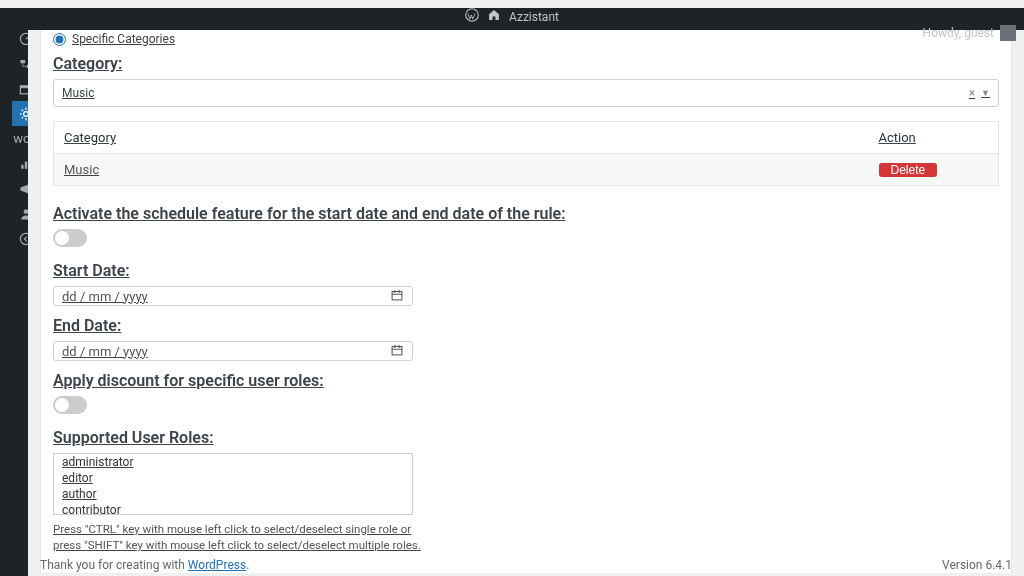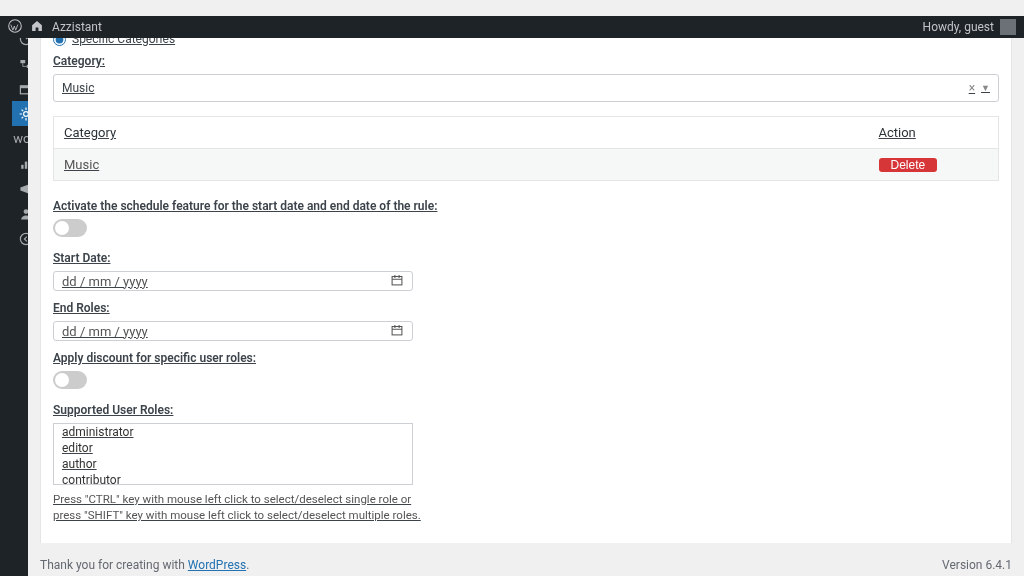--- a/index.html
+++ b/index.html
@@ -8,29 +8,30 @@
       font-size: 13px;
       color: #3c434a;
       background: #f0f0f1;
       width: 1024px;
       height: 576px;
       overflow: hidden;
       position: relative;
     }
     .admin-bar {
       position: absolute;
-      top: 16px; left: 0; right: 0;
+      top: 8px; left: 0; right: 0;
       height: 22px;
       background: #1d2327;
       color: #c3c4c7;
       display: flex;
       align-items: center;
       padding: 0 8px;
       font-size: 12px;
       z-index: 100;
+      flex-direction: column;
     }
     .admin-bar .left { display: flex; align-items: center; gap: 8px; }
     .admin-bar .right { margin-left: auto; display: flex; align-items: center; gap: 6px; padding-left: 44px; }
     .admin-bar svg { width: 14px; height: 14px; }
     .admin-bar .avatar {
       width: 16px; height: 16px; background: #6b7177;
       display: inline-block;
     }
     .sidebar {
       position: absolute;
@@ -72,21 +73,21 @@
     .panel {
       background: #fff;
       margin: 0 12px;
       padding: 10px 12px 20px 12px;
       border-left: 1px solid #e5e5e5;
       border-right: 1px solid #e5e5e5;
       text-decoration: underline;
     }
     .radio-row { display: flex; align-items: center; gap: 6px; margin-bottom: 8px; font-size: 12px; }
     .radio-row input[type=radio] { accent-color: #2271b1; }
-    .field-label { font-weight: 600; font-size: 12px; margin: 6px 0 6px; display: block; }
+    .field-label { font-weight: 600; font-size: 16px; margin: 6px 0 6px; display: block; }
     .select2 {
       border: 1px solid #ccd0d4;
       border-radius: 3px;
       height: 28px;
       display: flex; align-items: center;
       padding: 0 8px;
       font-size: 12px;
       background: #fff;
       position: relative;
       margin-bottom: 14px;
@@ -281,21 +282,21 @@
     <div class="date-input">
       <span>dd / mm / yyyy</span>
       <span class="cal">
         <svg width="14" height="14" viewBox="0 0 20 20" fill="currentColor">
             <rect x="3" y="5" width="14" height="12" fill="none" stroke="currentColor" stroke-width="1.5"></rect>
             <path d="M3 9h14M7 3v4M13 3v4" stroke="currentColor" stroke-width="1.5"></path>
           </svg>
       </span>
     </div>
 
-    <span class="field-label">End Roles:</span>
+    <span class="field-label">End Date:</span>
     <div class="date-input">
       <span>dd / mm / yyyy</span>
       <span class="cal">
         <svg width="14" height="14" viewBox="0 0 20 20" fill="currentColor">
             <rect x="3" y="5" width="14" height="12" fill="none" stroke="currentColor" stroke-width="1.5"></rect>
             <path d="M3 9h14M7 3v4M13 3v4" stroke="currentColor" stroke-width="1.5"></path>
           </svg>
       </span>
     </div>
 

